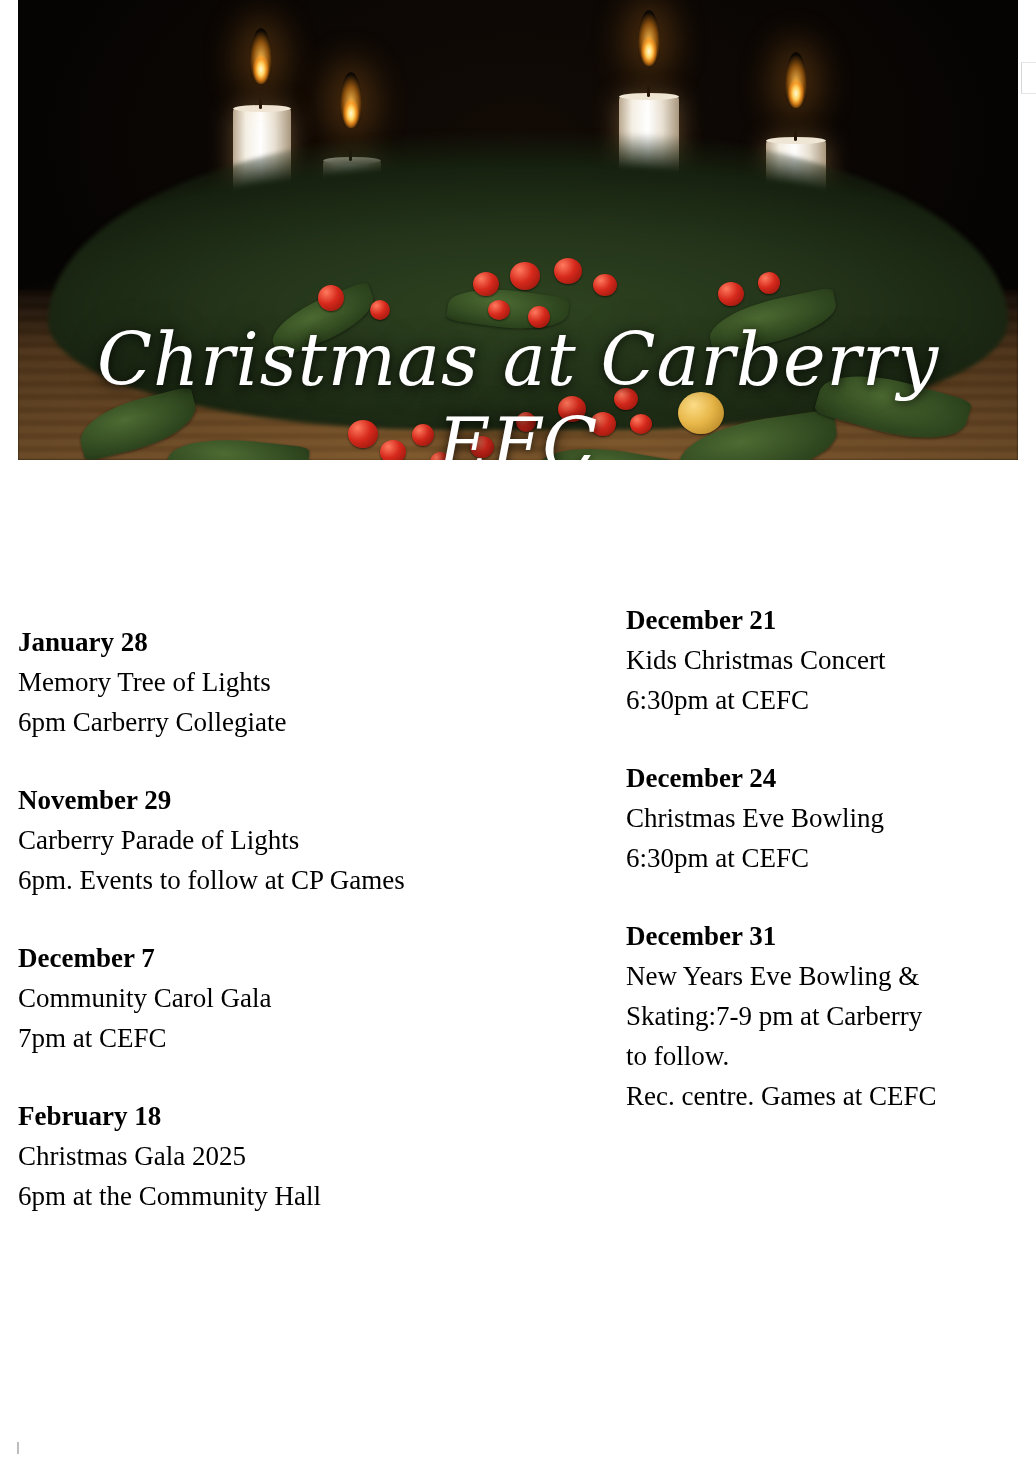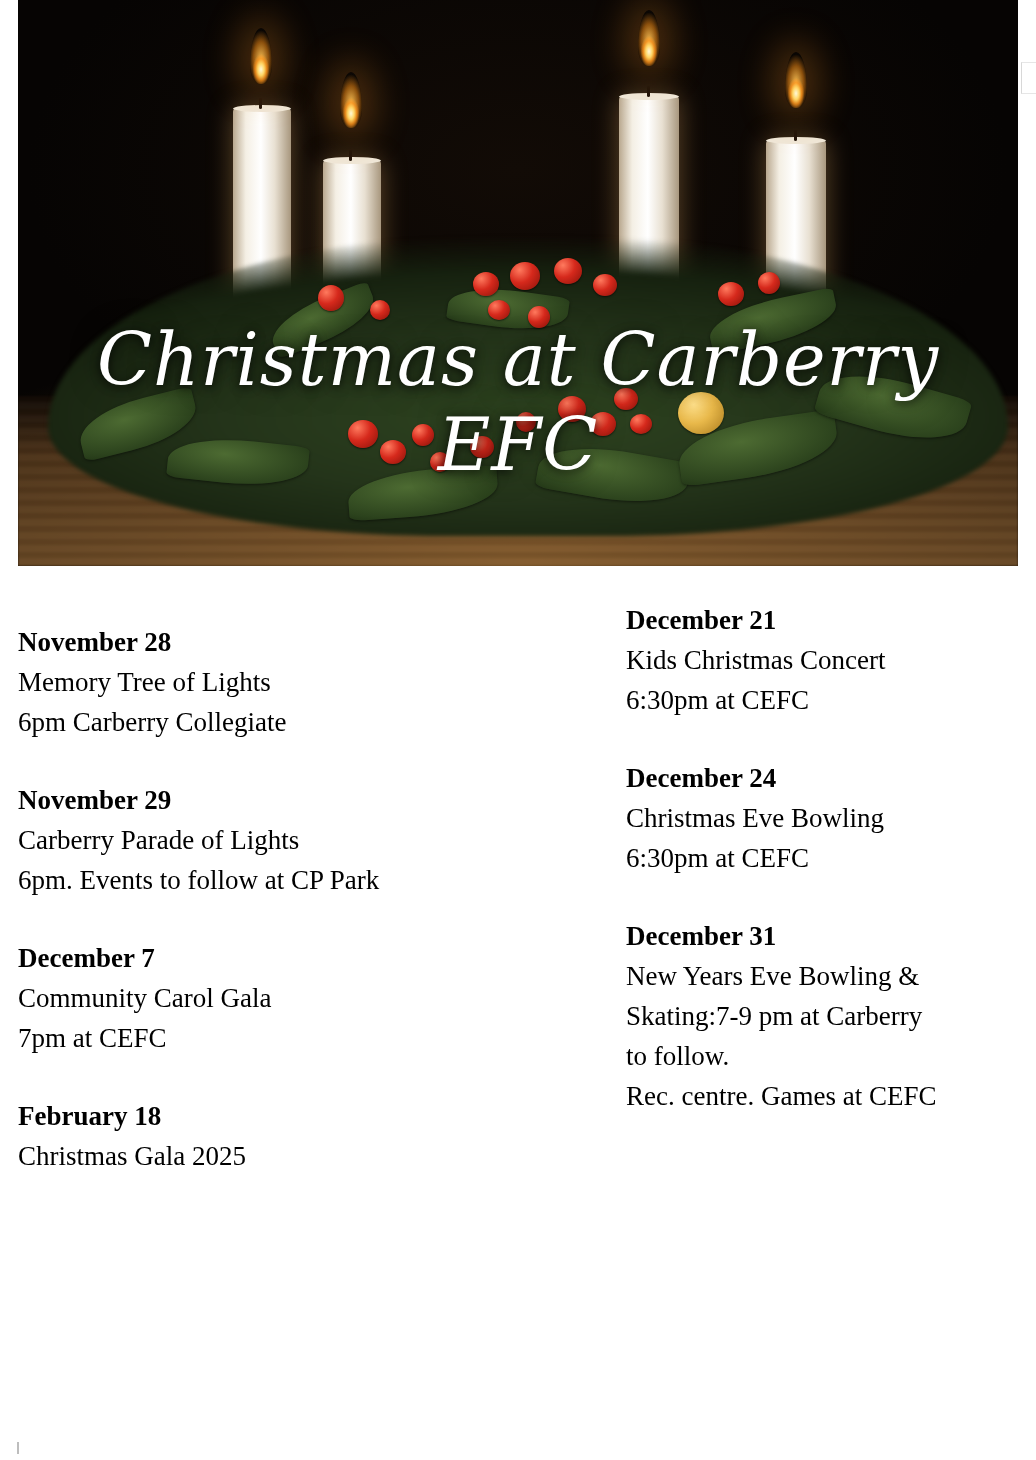--- a/index.html
+++ b/index.html
@@ -14,21 +14,21 @@
     font-family: "Liberation Serif", serif;
     overflow: hidden;
   }
 
   
   .hero {
     position: absolute;
     left: 18px;
     top: 0;
     width: 1000px;
-    height: 566px;
+    height: 460px;
     overflow: hidden;
     background: #0a0604;
   }
   .hero-bg {
     position: absolute;
     inset: 0;
     background:
       radial-gradient(ellipse 260px 150px at 50% 78%, rgba(90,60,20,0.55), rgba(0,0,0,0) 70%),
       radial-gradient(ellipse 900px 300px at 50% 100%, #6b4a22 0%, #30200f 45%, rgba(10,6,4,0) 80%),
       radial-gradient(ellipse 700px 420px at 50% 30%, #120b06 0%, #060403 70%),
@@ -249,37 +249,38 @@
   <div class="hero-title">Christmas at Carberry
 EFC</div>
 </div>
 
 <div class="edge-mark"></div>
 
 <div class="events">
 
   <div class="col col-left">
     <div class="event">
-      <div class="event-date">November 28</div>
+      <div class="event-date">January 28</div>
       <div class="event-line">Memory Tree of Lights</div>
       <div class="event-line">6pm Carberry Collegiate</div>
     </div>
     <div class="event">
       <div class="event-date">November 29</div>
       <div class="event-line">Carberry Parade of Lights</div>
-      <div class="event-line">6pm. Events to follow at CP Park</div>
+      <div class="event-line">6pm. Events to follow at CP Games</div>
     </div>
     <div class="event">
       <div class="event-date">December 7</div>
       <div class="event-line">Community Carol Gala</div>
       <div class="event-line">7pm at CEFC</div>
     </div>
     <div class="event">
       <div class="event-date">February 18</div>
       <div class="event-line">Christmas Gala 2025</div>
+      <div class="event-line">6pm at the Community Hall</div>
     </div>
   </div>
 
   <div class="col col-right">
     <div class="event">
       <div class="event-date">December 21</div>
       <div class="event-line">Kids Christmas Concert</div>
       <div class="event-line">6:30pm at CEFC</div>
     </div>
     <div class="event">

